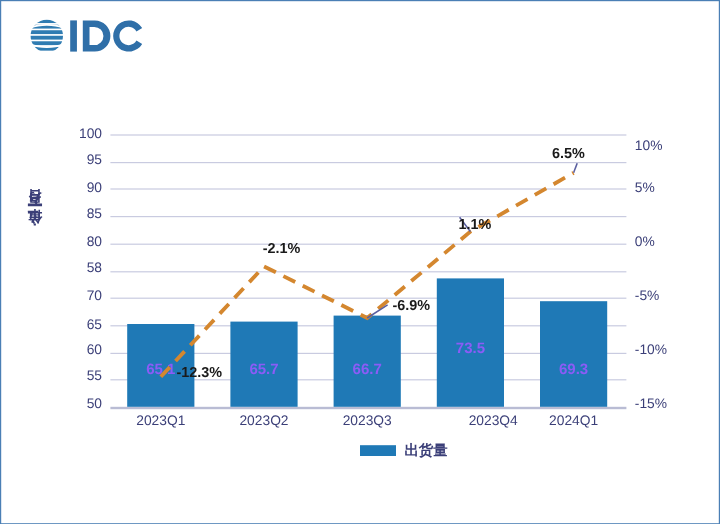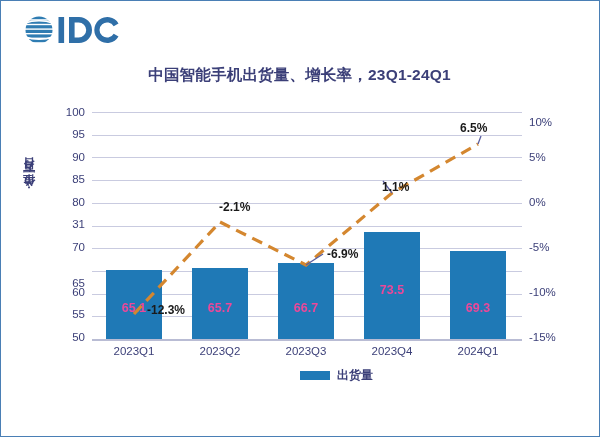--- a/index.html
+++ b/index.html
@@ -64,21 +64,21 @@
   }
 
   
   .bar{
     position:absolute;
     background:#1f79b6;
     width:56px;
   }
   .barlabel{
     position:absolute;width:56px;text-align:center;
-    font-size:12.5px;font-weight:bold;color:#ec4899;
+    font-size:12.5px;font-weight:bold;color:#8b5cf6;
   }
 
   
   .xlab{
     position:absolute;top:344px;width:86px;text-align:center;
     font-size:11.5px;color:#3b3f78;
   }
 
   
   #lineSvg{position:absolute;left:0;top:0;width:597px;height:437px;pointer-events:none;}
@@ -130,32 +130,31 @@
         </g>
         <path d="M2.5 10 C 10 7, 22 7, 29.5 10" stroke="#ffffff" stroke-width="1.6" fill="none"></path>
         <path d="M2.5 24 C 10 27, 22 27, 29.5 24" stroke="#ffffff" stroke-width="1.6" fill="none"></path>
         <rect x="35.5" y="4" width="5.6" height="26" fill="#2f6fa8"></rect>
         <path d="M46 4 h10 a13 13 0 0 1 0 26 h-10 z M51.6 9.4 v15.2 h4 a7.6 7.6 0 0 0 0 -15.2 z" fill="#2f6fa8"></path>
         <path d="M95.5 10.4 a13 13 0 1 0 0 13.2 l-4.8 -2.8 a7.6 7.6 0 1 1 0 -7.6 z" fill="#2f6fa8"></path>
       </svg>
     </div>
   </div>
 
-  <div id="title">中国智能手机出货量、增长率，23Q1-24Q1</div>
 
   <div id="yaxis-title">单位：百万台</div>
 
   <div class="ylab ylab-left" style="top:106px">100</div>
   <div class="ylab ylab-left" style="top:128px">95</div>
   <div class="ylab ylab-left" style="top:151px">90</div>
   <div class="ylab ylab-left" style="top:173px">85</div>
   <div class="ylab ylab-left" style="top:196px">80</div>
-  <div class="ylab ylab-left" style="top:218px">31</div>
+  <div class="ylab ylab-left" style="top:218px">58</div>
   <div class="ylab ylab-left" style="top:241px">70</div>
-  <div class="ylab ylab-left" style="top:277px">65</div>
+  <div class="ylab ylab-left" style="top:265px">65</div>
   <div class="ylab ylab-left" style="top:286px">60</div>
   <div class="ylab ylab-left" style="top:308px">55</div>
   <div class="ylab ylab-left" style="top:331px">50</div>
 
   <div class="ylab ylab-right" style="top:116px">10%</div>
   <div class="ylab ylab-right" style="top:151px">5%</div>
   <div class="ylab ylab-right" style="top:196px">0%</div>
   <div class="ylab ylab-right" style="top:241px">-5%</div>
   <div class="ylab ylab-right" style="top:286px">-10%</div>
   <div class="ylab ylab-right" style="top:331px">-15%</div>
@@ -196,21 +195,21 @@
 
   <div class="linelabel" style="left:146px;top:302px">-12.3%</div>
   <div class="linelabel" style="left:218px;top:199px">-2.1%</div>
   <div class="linelabel" style="left:326px;top:246px">-6.9%</div>
   <div class="linelabel" style="left:381px;top:179px">1.1%</div>
   <div class="linelabel" style="left:459px;top:120px">6.5%</div>
 
   <div class="xlab" style="left:90px">2023Q1</div>
   <div class="xlab" style="left:176px">2023Q2</div>
   <div class="xlab" style="left:262px">2023Q3</div>
-  <div class="xlab" style="left:348px">2023Q4</div>
+  <div class="xlab" style="left:367px">2023Q4</div>
   <div class="xlab" style="left:434px">2024Q1</div>
 
   <div id="legend">
     <div class="legend-item">
       <span class="legend-swatch-bar"></span>
       <span>出货量</span>
     </div>
   </div>
 
 

